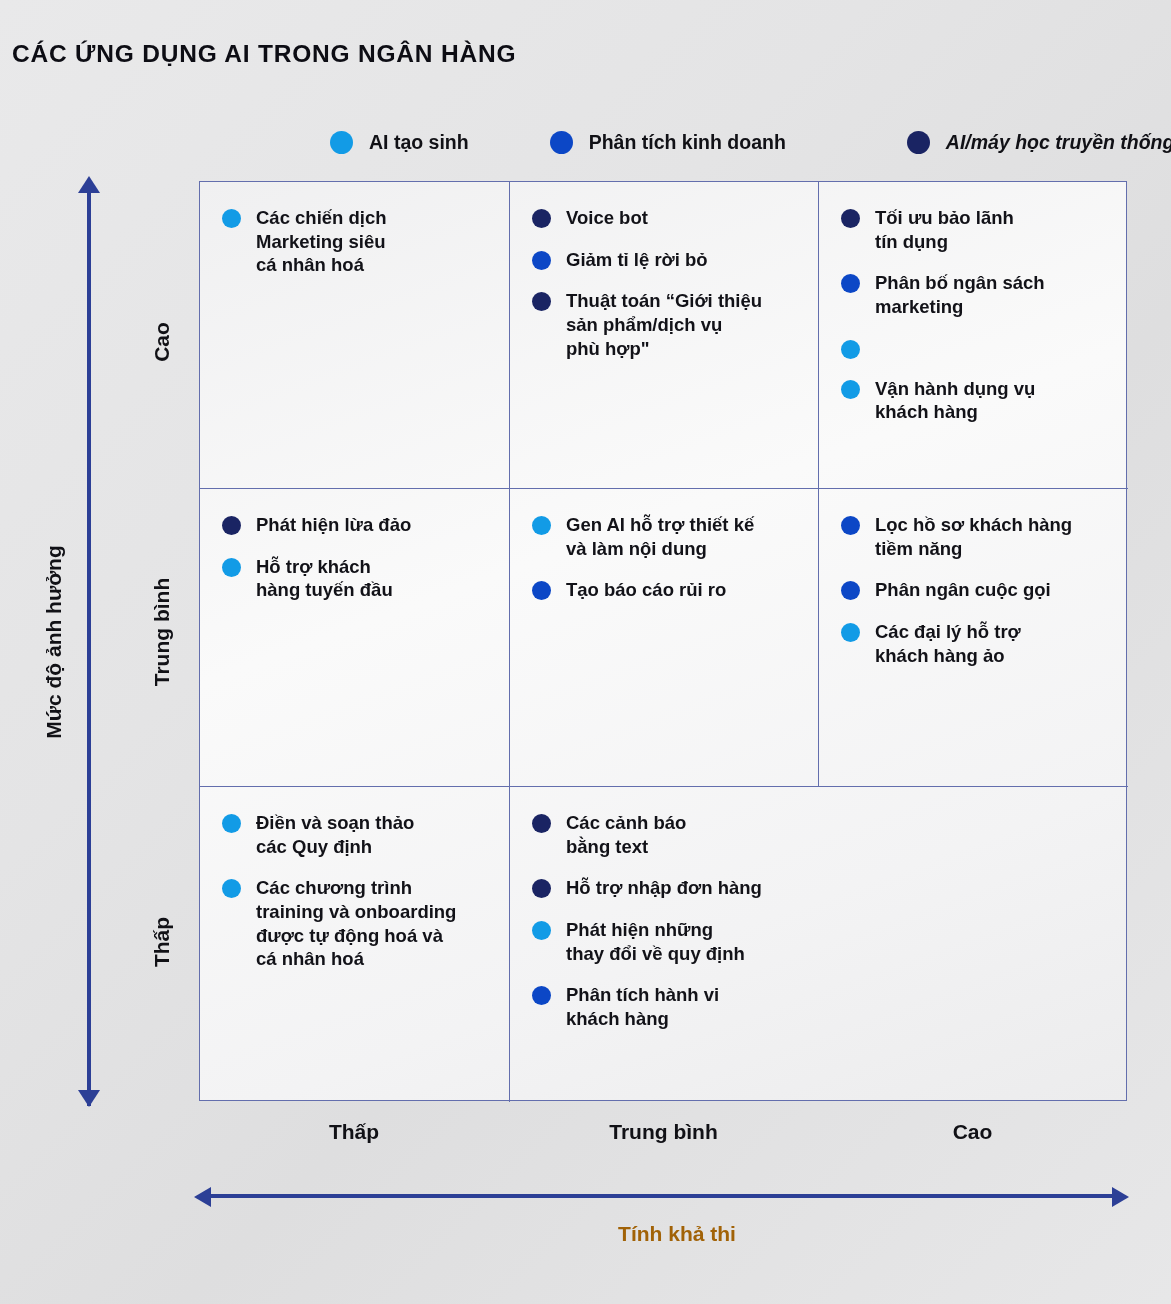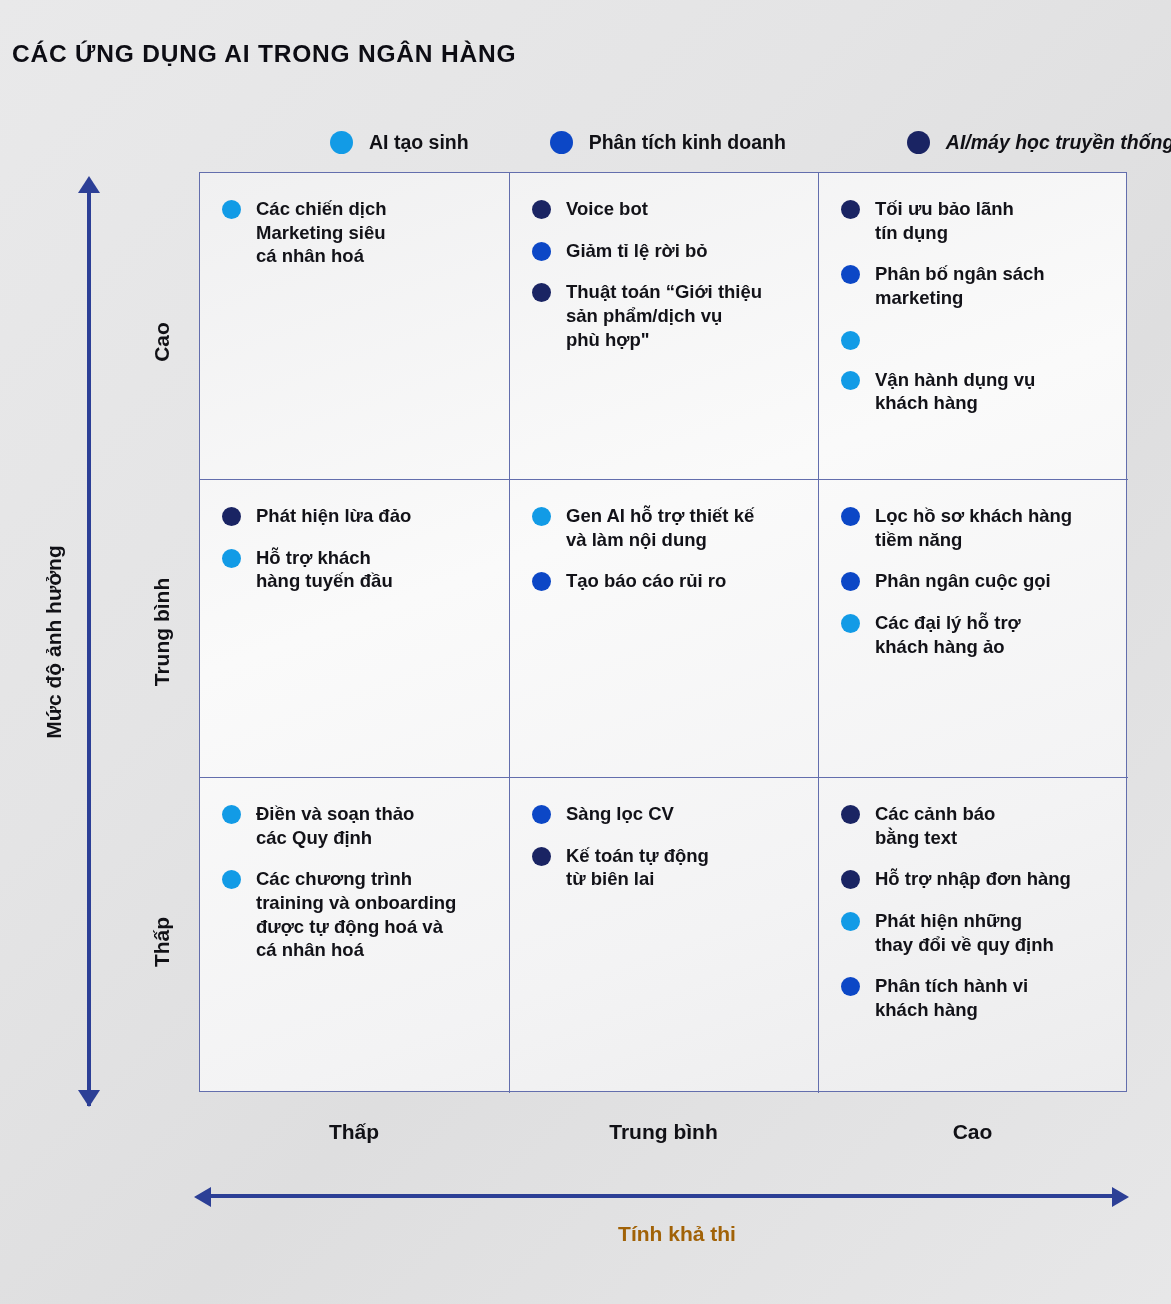--- a/index.html
+++ b/index.html
@@ -58,21 +58,21 @@
     font-size: 19.5px;
     font-weight: bold;
     color: #111116;
     white-space: nowrap;
   }
 
   
   .grid {
     position: absolute;
     left: 199px;
-    top: 172px;
+    top: 181px;
     width: 928px;
     height: 920px;
     display: grid;
     grid-template-columns: 310px 309px 309px;
     grid-template-rows: 307px 298px 315px;
     border: 1.6px solid #636ead;
     box-sizing: border-box;
     background: linear-gradient(160deg, #f0f0f1 0%, #fafafa 40%, #f3f3f4 75%, #ececed 100%);
   }
   .cell {
@@ -324,31 +324,20 @@
 các Quy định</span>
         </div>
         <div class="item">
           <span class="item-dot" style="background: rgb(18, 155, 230);"></span>
           <span class="item-label">Các chương trình
 training và onboarding
 được tự động hoá và
 cá nhân hoá</span>
         </div>
       </div>
-      <div class="cell row-2 col-1">
-        <div class="item">
-          <span class="item-dot" style="background: rgb(12, 71, 198);"></span>
-          <span class="item-label">Sàng lọc CV</span>
-        </div>
-        <div class="item">
-          <span class="item-dot" style="background: rgb(26, 36, 99);"></span>
-          <span class="item-label">Kế toán tự động
-từ biên lai</span>
-        </div>
-      </div>
       <div class="cell row-2 col-2">
         <div class="item">
           <span class="item-dot" style="background: rgb(26, 36, 99);"></span>
           <span class="item-label">Các cảnh báo
 bằng text</span>
         </div>
         <div class="item">
           <span class="item-dot" style="background: rgb(26, 36, 99);"></span>
           <span class="item-label">Hỗ trợ nhập đơn hàng</span>
         </div>

